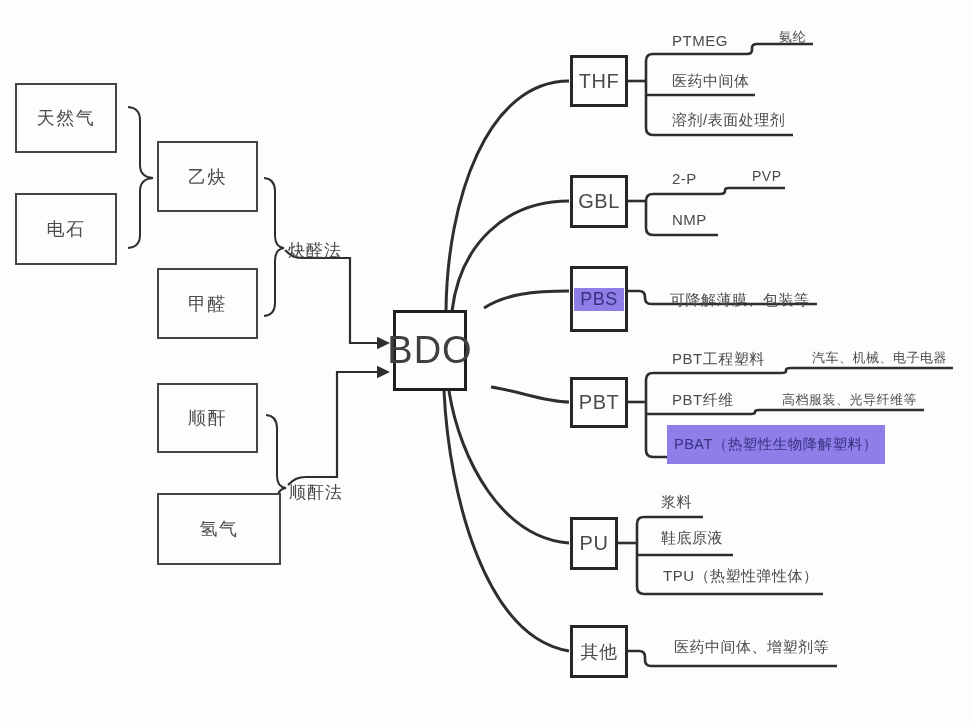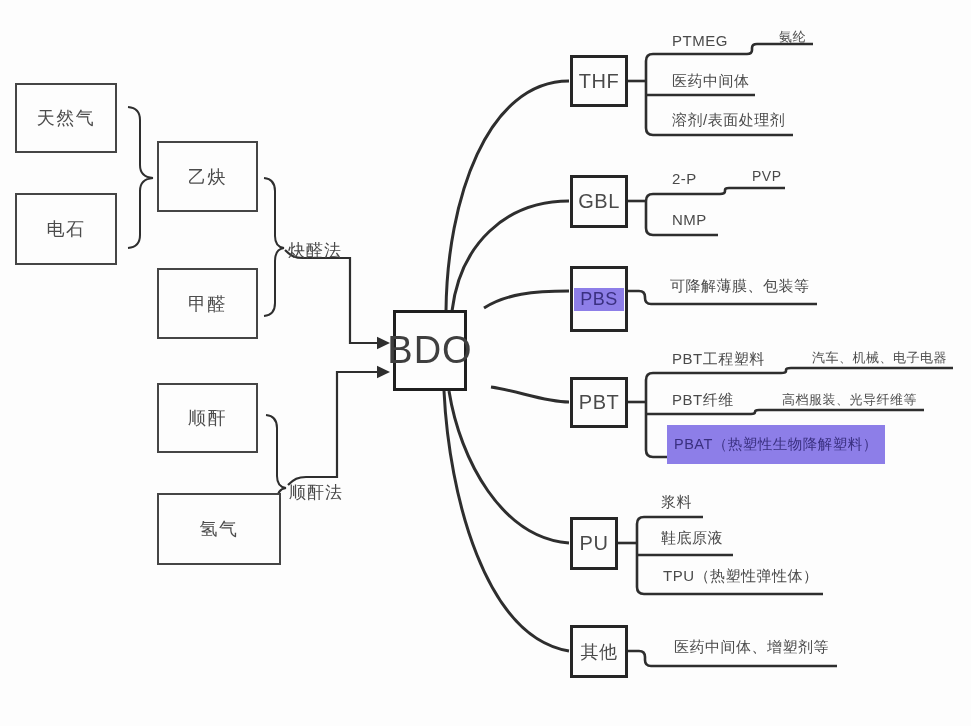--- a/index.html
+++ b/index.html
@@ -117,21 +117,21 @@
 
   <div class="lbl" style="left:672px;top:32px">PTMEG</div>
   <div class="lbl sm" style="left:779px;top:28px">氨纶</div>
   <div class="lbl" style="left:672px;top:72px">医药中间体</div>
   <div class="lbl" style="left:672px;top:111px">溶剂/表面处理剂</div>
 
   <div class="lbl" style="left:672px;top:170px">2-P</div>
   <div class="lbl" style="left:752px;top:168px;font-size:14px">PVP</div>
   <div class="lbl" style="left:672px;top:211px">NMP</div>
 
-  <div class="lbl" style="left:670px;top:277px">可降解薄膜、包装等</div>
+  <div class="lbl" style="left:670px;top:291px">可降解薄膜、包装等</div>
 
   <div class="lbl" style="left:672px;top:350px">PBT工程塑料</div>
   <div class="lbl sm" style="left:812px;top:349px">汽车、机械、电子电器</div>
   <div class="lbl" style="left:672px;top:391px">PBT纤维</div>
   <div class="lbl sm" style="left:782px;top:391px">高档服装、光导纤维等</div>
   <div class="lbl pbat" style="left:667px;top:425px">PBAT（热塑性生物降解塑料）</div>
 
   <div class="lbl" style="left:661px;top:493px">浆料</div>
   <div class="lbl" style="left:661px;top:529px">鞋底原液</div>
   <div class="lbl" style="left:663px;top:567px">TPU（热塑性弹性体）</div>

